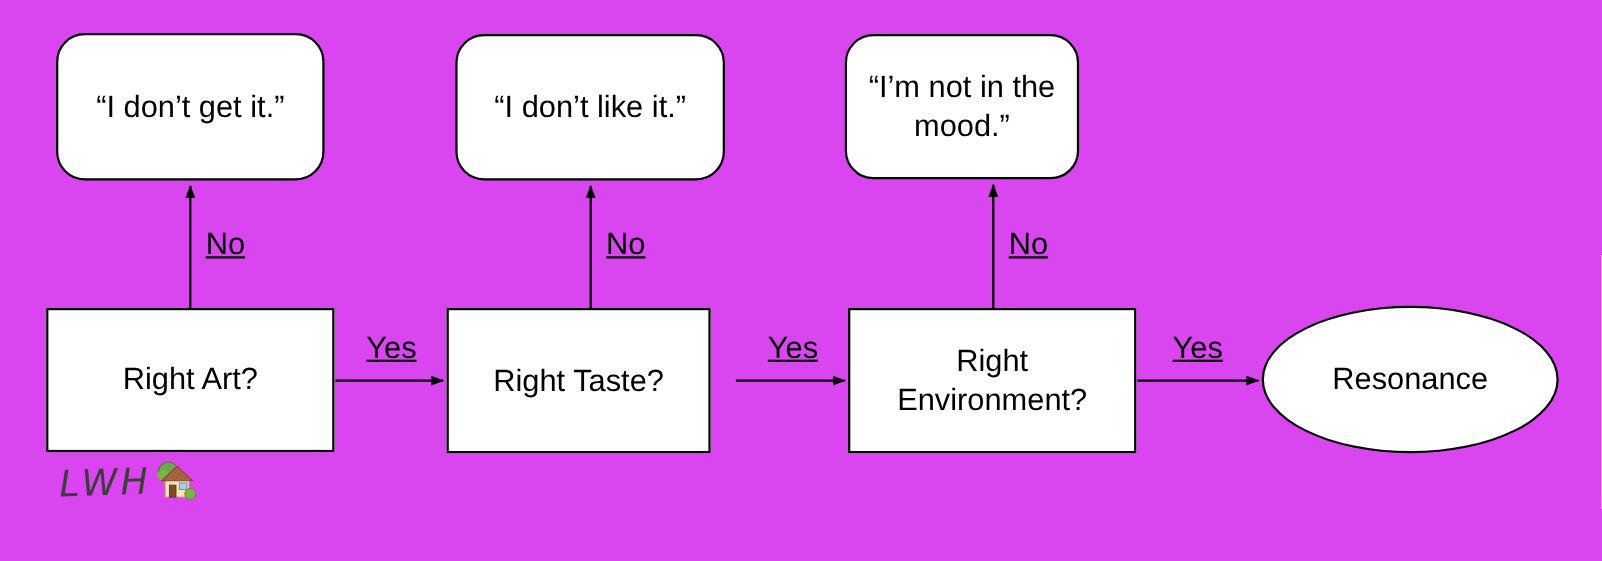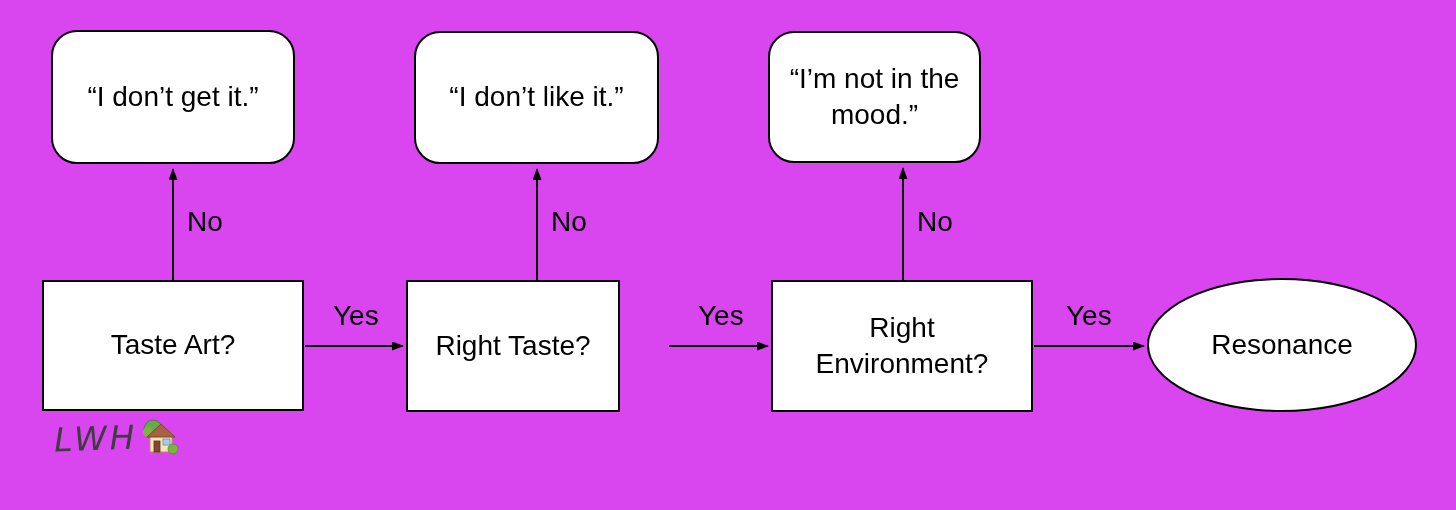--- a/index.html
+++ b/index.html
@@ -25,20 +25,21 @@
     line-height: 1.3;
   }
   .node.rounded { border-radius: 26px; padding: 0 18px; }
   .node.rect    { padding: 0 22px; }
   .node.ellipse { border-radius: 50%; padding: 0 20px; }
   .edge-label {
     position: absolute;
     font-size: 28px;
     line-height: 1;
     white-space: nowrap;
+    text-decoration: underline;
   }
   .edges-layer {
     position: absolute;
     left: 0; top: 0;
     width: 1456px; height: 510px;
     pointer-events: none;
   }
   .watermark {
     position: absolute;
     left: 54px;
@@ -80,23 +81,23 @@
     <span>“I don’t get it.”</span>
   </div>
   <div class="node rounded" style="left:414px; top:31px; width:245px; height:133px;">
     <span>“I don’t like it.”</span>
   </div>
   <div class="node rounded" style="left:768px; top:31px; width:213px; height:132px;">
     <span>“I’m not in the mood.”</span>
   </div>
 
   <div class="node rect" style="left:42px; top:280px; width:262px; height:131px;">
-    <span>Taste Art?</span>
+    <span>Right Art?</span>
   </div>
-  <div class="node rect" style="left:406px; top:280px; width:214px; height:132px;">
+  <div class="node rect" style="left:406px; top:280px; width:240px; height:132px;">
     <span>Right Taste?</span>
   </div>
   <div class="node rect" style="left:771px; top:280px; width:262px; height:132px;">
     <span>Right Environment?</span>
   </div>
 
   <div class="node ellipse" style="left:1147px; top:278px; width:270px; height:134px;text-align:right;">
     <span>Resonance</span>
   </div>
 

